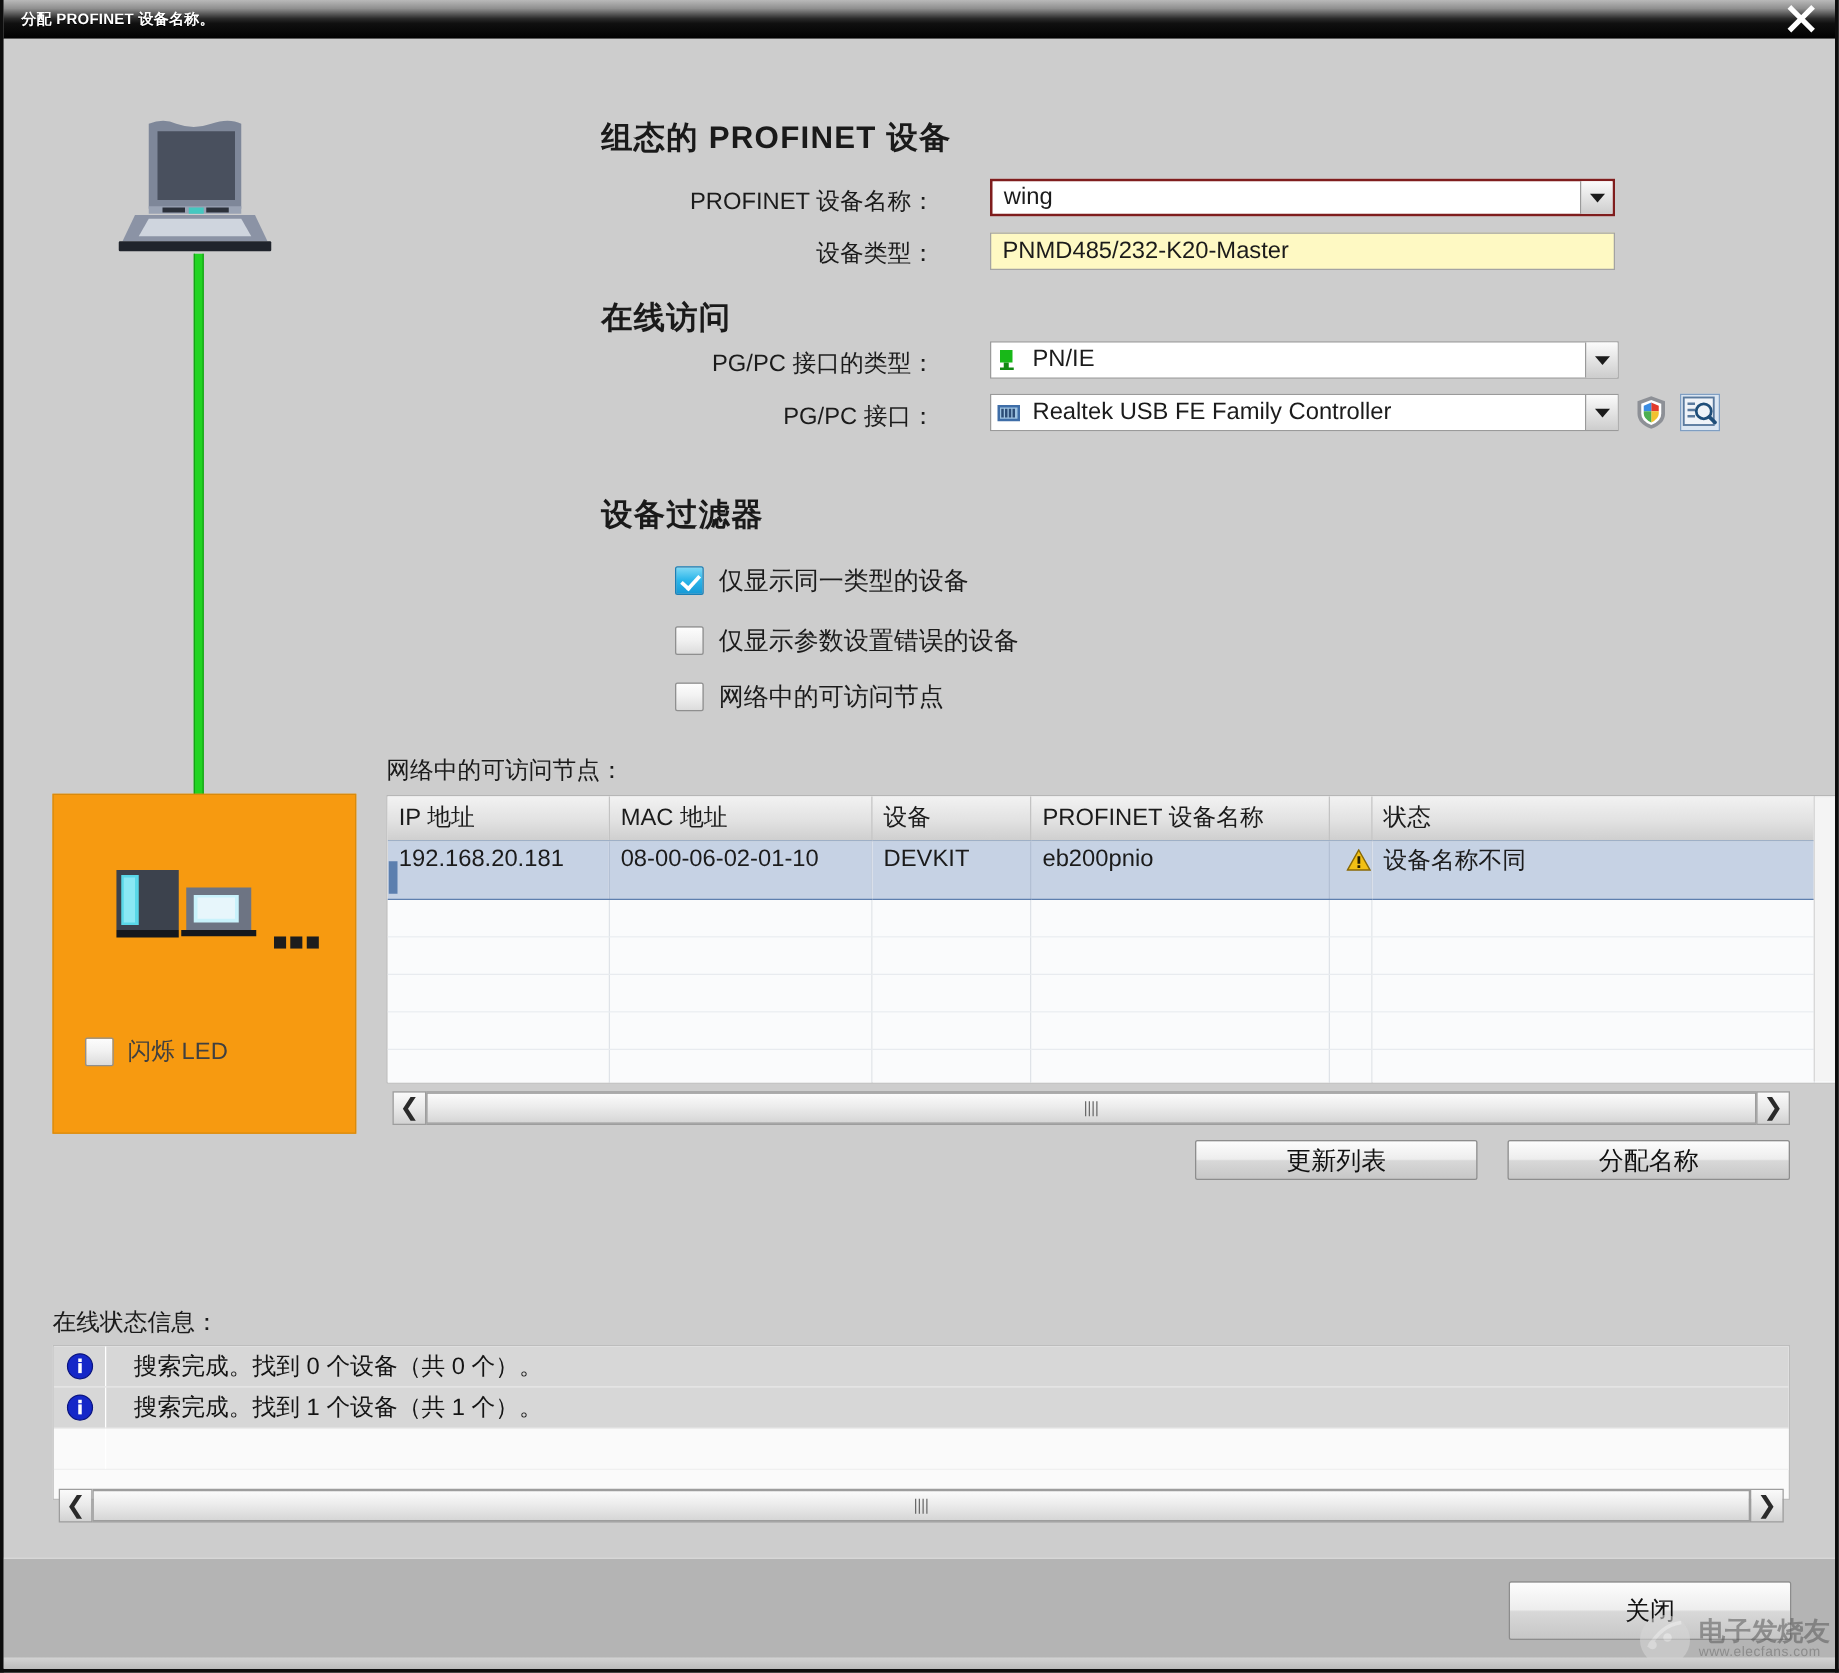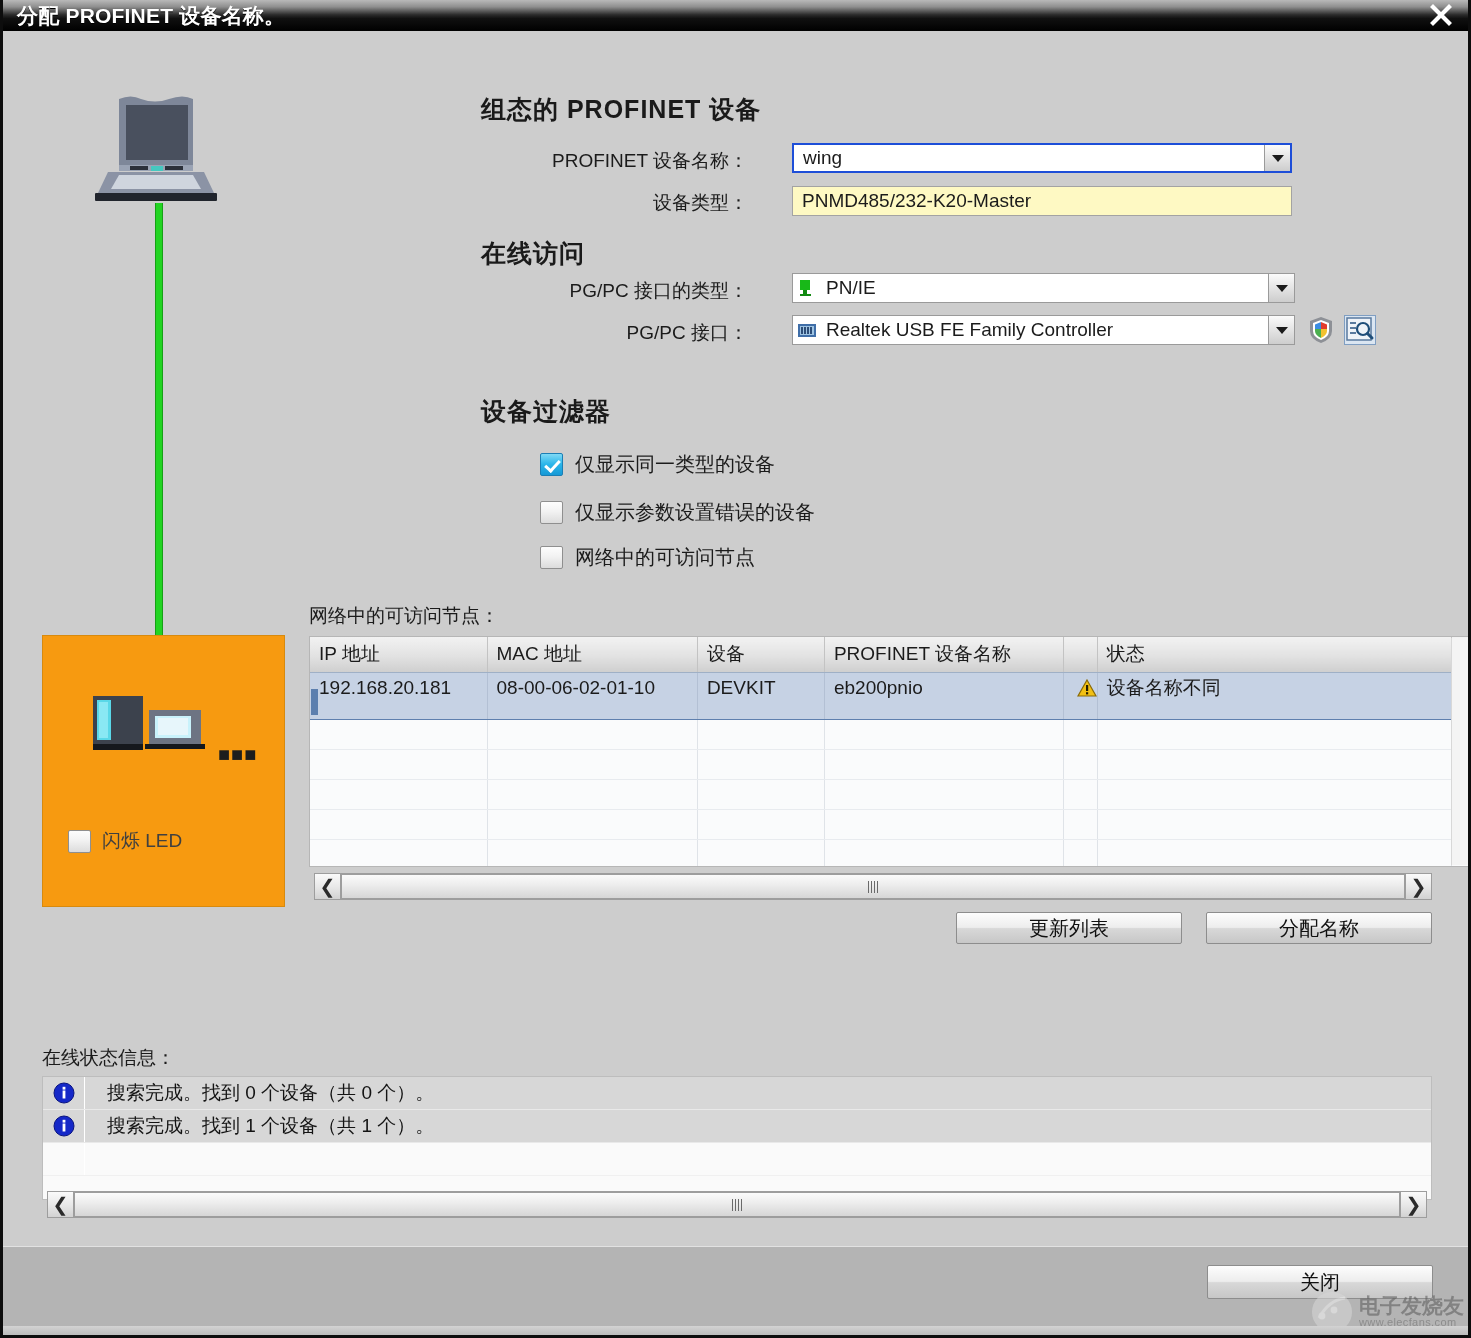--- a/index.html
+++ b/index.html
@@ -22,21 +22,21 @@
 
   
   .titlebar {
     position: relative;
     height: 31px; flex: 0 0 31px;
     background: linear-gradient(to bottom, #b9b9b9 0%, #8f8f8f 22%, #2a2a2a 48%, #101010 60%, #000000 100%);
     display: flex; align-items: center;
   }
   .title-text {
     color: #ffffff;
-    font-size: 21px; font-weight: bold;
+    font-size: 12px; font-weight: bold;
     padding-left: 14px;
     letter-spacing: 0.2px;
     text-shadow: 0 1px 0 #000;
     white-space: nowrap;
   }
   .close-btn {
     position: absolute; right: 6px; top: 1px;
     width: 42px; height: 28px;
     display: flex; align-items: center; justify-content: center;
     cursor: pointer;
@@ -111,21 +111,21 @@
   }
 
   .field {
     position: absolute;
     height: 30px;
     border: 1px solid #9a9a9a;
     background: #ffffff;
     display: flex; align-items: center;
     font-size: 19px; color: #1b1b1b;
   }
-  .field.focus { border: 2px solid #1d4ed8; }
+  .field.focus { border: 2px solid #7f1d1d; }
   .field.readonly { background: #fef9c3; border: 1px solid #a3a3a3; }
   .field .val { padding-left: 9px; white-space: nowrap; overflow: hidden; }
   .field .val.with-icon { padding-left: 5px; }
   .ddbtn {
     margin-left: auto;
     width: 26px; height: 100%;
     flex: 0 0 26px;
     background: linear-gradient(to bottom, #fbfbfb 0%, #e4e4e4 50%, #cdcdcd 100%);
     border-left: 1px solid #9a9a9a;
     display: flex; align-items: center; justify-content: center;
@@ -571,21 +571,21 @@
               <i></i>
               <i></i>
               <i></i>
             </span>
         </div>
       </div>
       <div class="hsb-btn">❯</div>
     </div>
 
     <div class="footer">
-      <div class="btn" style="left:1204px; top:18px; width:226px; height:34px;">关闭</div>
+      <div class="btn" style="left:1204px; top:18px; width:226px; height:47px;">关闭</div>
       <div class="watermark">
         <svg width="46" height="42" viewBox="0 0 46 42">
           <circle cx="23" cy="21" r="20" fill="#d8d8d8"></circle>
           <path d="M10 27 q10 -18 26 -20" stroke="#f3f3f3" stroke-width="3" fill="none"></path>
           <circle cx="13" cy="25" r="3.4" fill="#f6f6f6"></circle>
           <circle cx="25" cy="19" r="3.4" fill="#f6f6f6"></circle>
         </svg>
         <span class="wm-text">
           <span class="wm-main">电子发烧友</span>
           <span class="wm-sub">www.elecfans.com</span>

